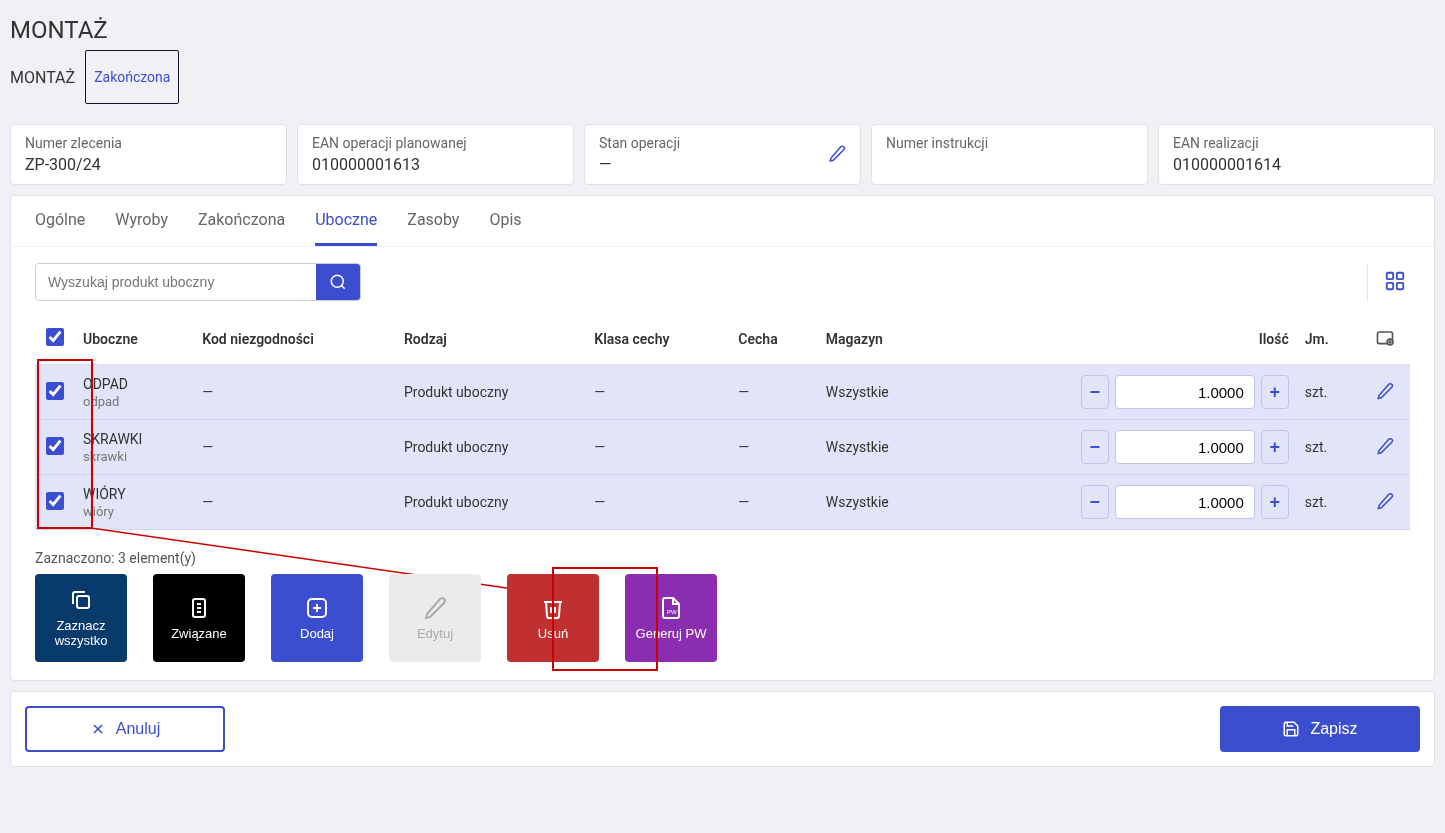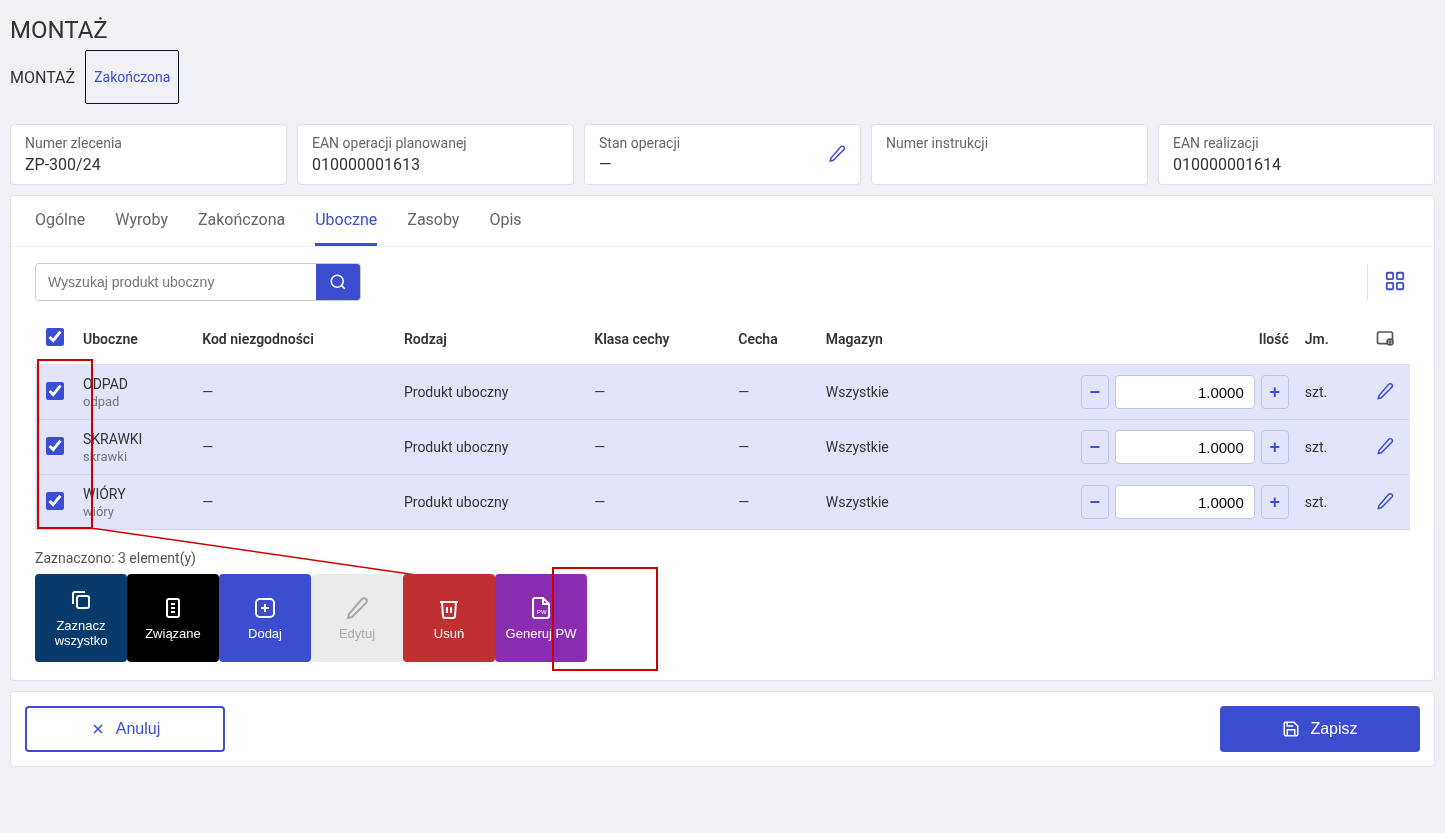--- a/index.html
+++ b/index.html
@@ -39,21 +39,21 @@
 .qty-cell { display: flex; align-items: center; gap: 6px; justify-content: flex-end; }
 .qty-btn { width: 28px; height: 34px; background: #e2e5f9; border: 1px solid #c0c5e8; border-radius: 4px; cursor: pointer; color: #3b4ed0; font-size: 18px; font-weight: bold; display: flex; align-items: center; justify-content: center; }
 .qty-input { width: 140px; height: 34px; border: 1px solid #c0c5e8; border-radius: 4px; text-align: right; padding: 0 10px; font-size: 15px; }
 .row-edit { color: #3b4ed0; cursor: pointer; }
 .gear-col { width: 50px; }
 .red-box { position: absolute; border: 2px solid #c00; pointer-events: none; }
 .red-box-1 { left: 26px; top: 50px; width: 56px; height: 170px; }
 .red-line { position: absolute; left: 80px; top: 219px; width: 485px; height: 70px; pointer-events: none; }
 .footer-row { display: flex; align-items: center; padding: 10px 24px 18px; flex-wrap: wrap; }
 .selected-text { font-size: 14px; color: #555; margin-bottom: 8px; flex-basis: 100%; }
-.action-btns { display: flex; gap: 0; align-items: flex-end; }
+.action-btns { display: flex; gap: 26px; align-items: flex-end; }
 .abtn { width: 92px; height: 88px; border: none; border-radius: 4px; display: flex; flex-direction: column; align-items: center; justify-content: center; gap: 6px; cursor: pointer; font-size: 13px; color: #fff; font-weight: 500; }
 .abtn svg { width: 24px; height: 24px; }
 .btn-select { background: #083a6b; }
 .btn-related { background: #000000; }
 .btn-add { background: #3b4ed0; }
 .btn-edit { background: #ebebeb; color: #aaa; cursor: not-allowed; }
 .btn-delete { background: #c13030; }
 .btn-generate { background: #8a2db0; }
 .pagination { margin-left: auto; display: flex; align-items: center; gap: 14px; margin-bottom: 60px; }
 .pag-btn { width: 50px; height: 36px; border: 1px solid #ddd; background: #fff; border-radius: 4px; cursor: pointer; display: flex; align-items: center; justify-content: center; }

